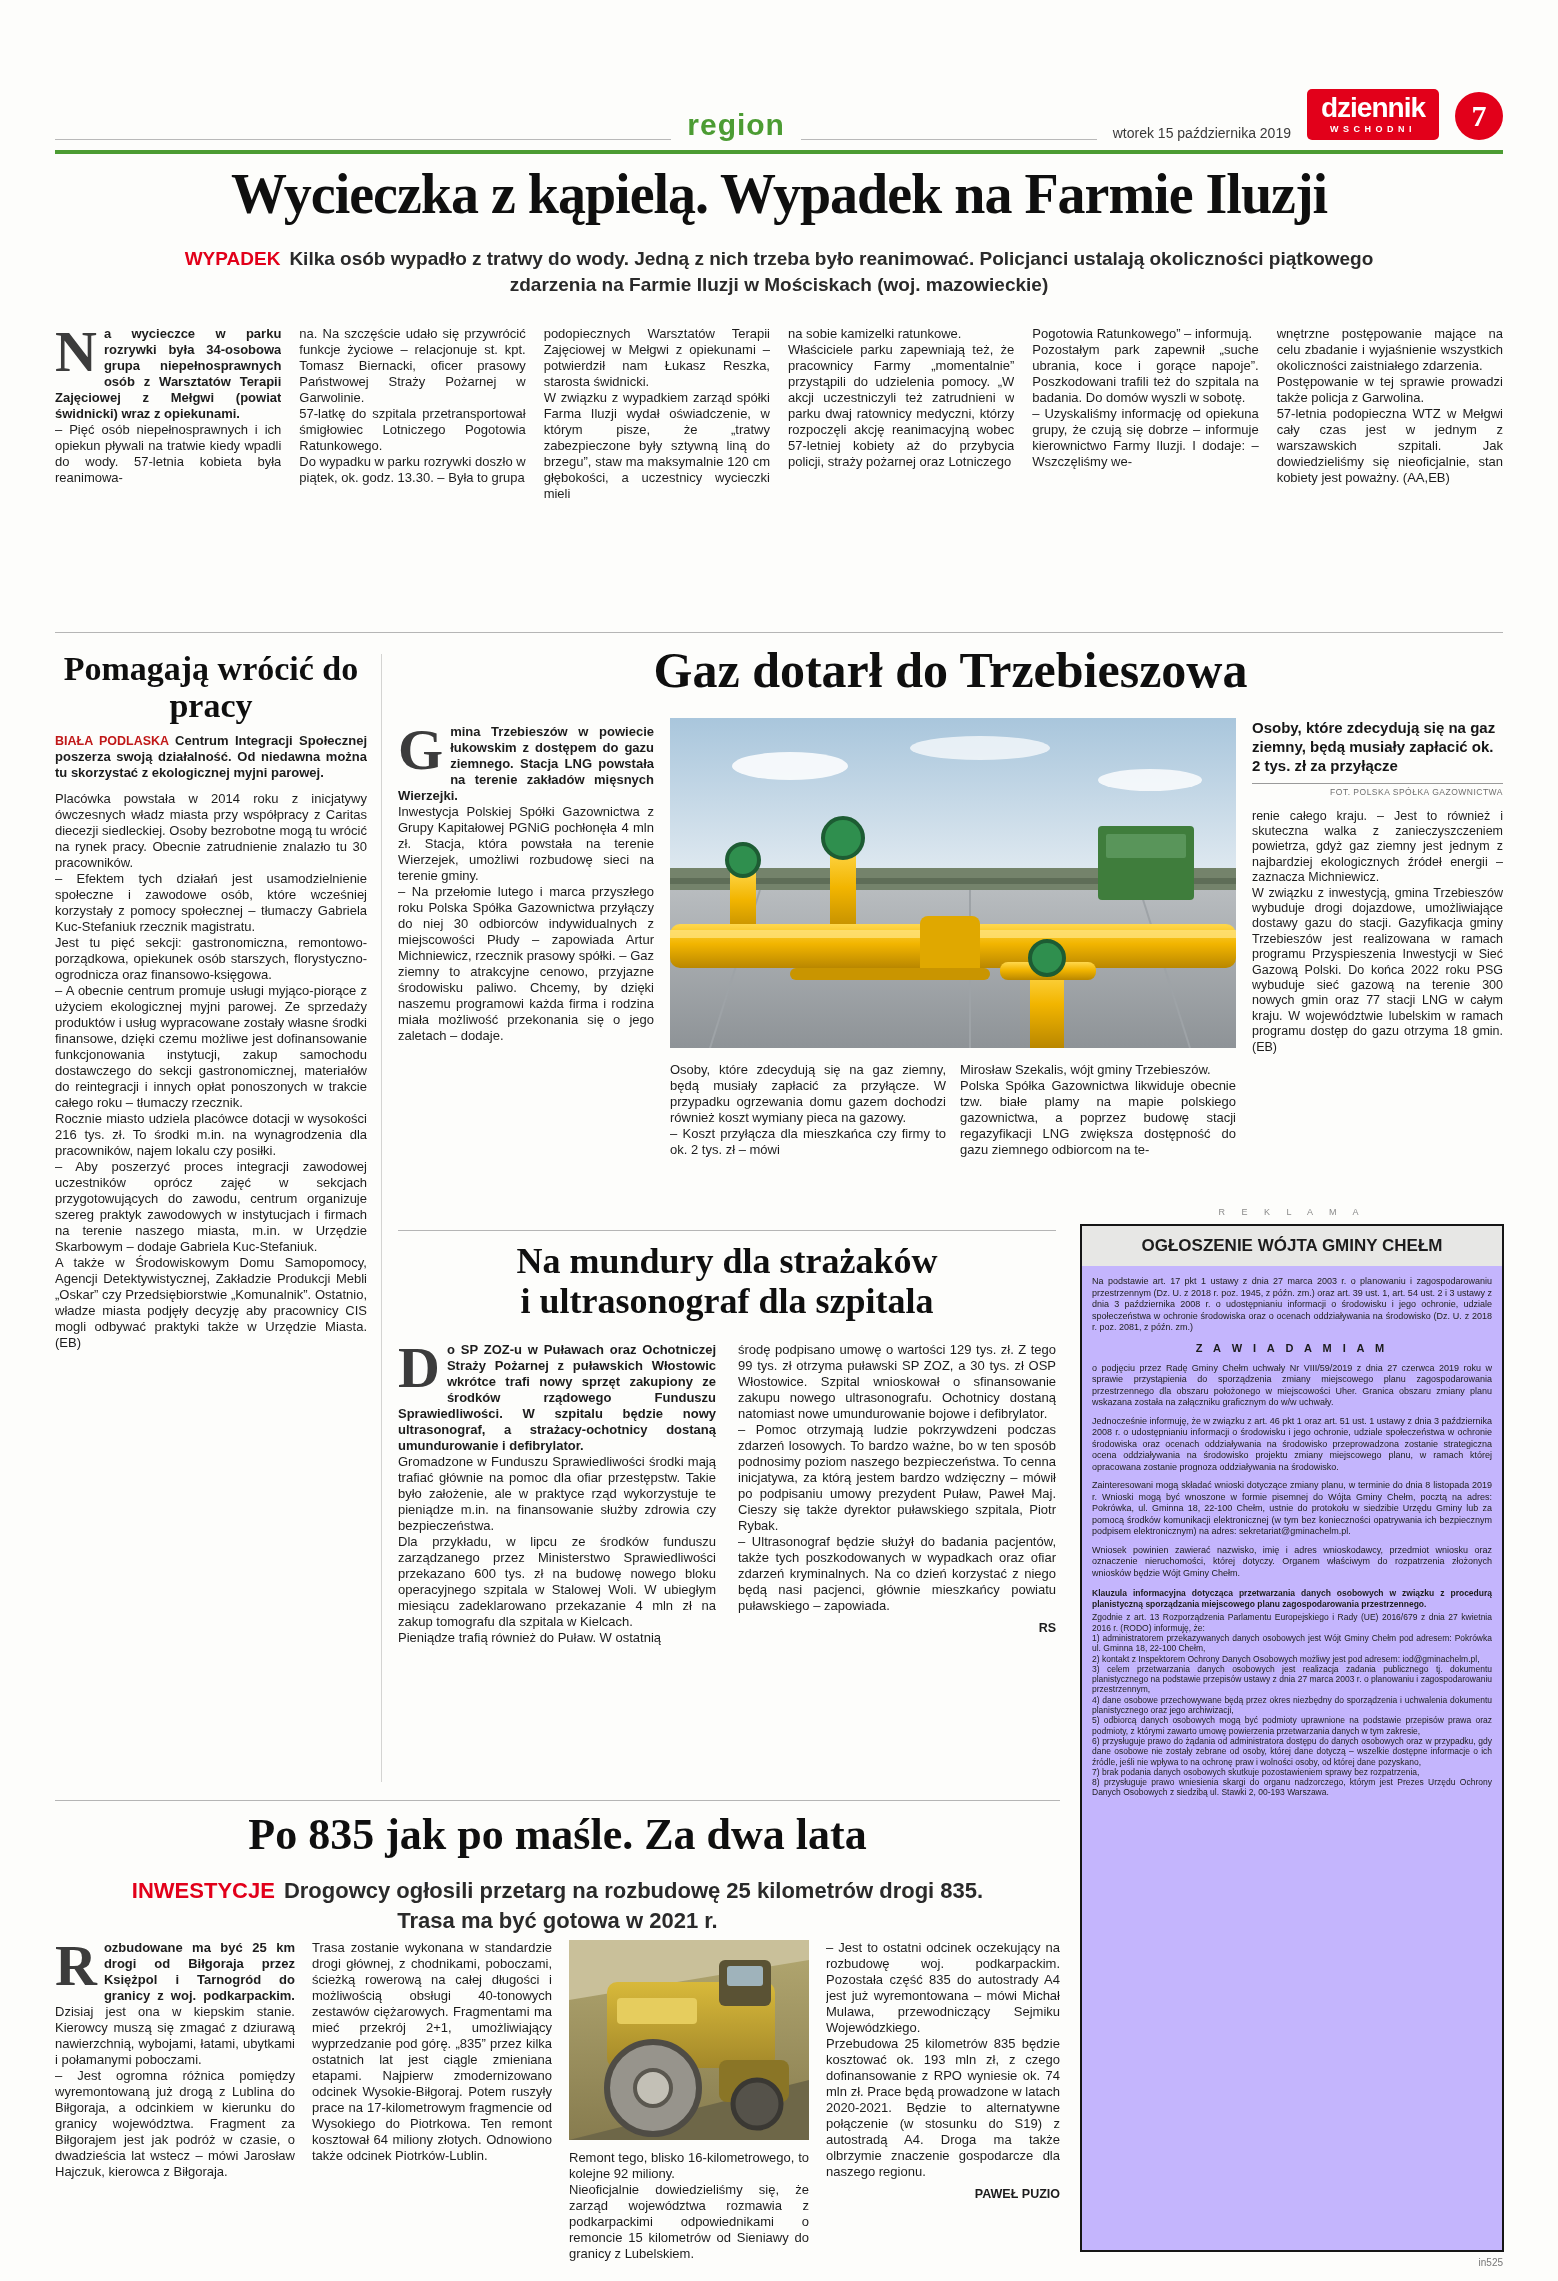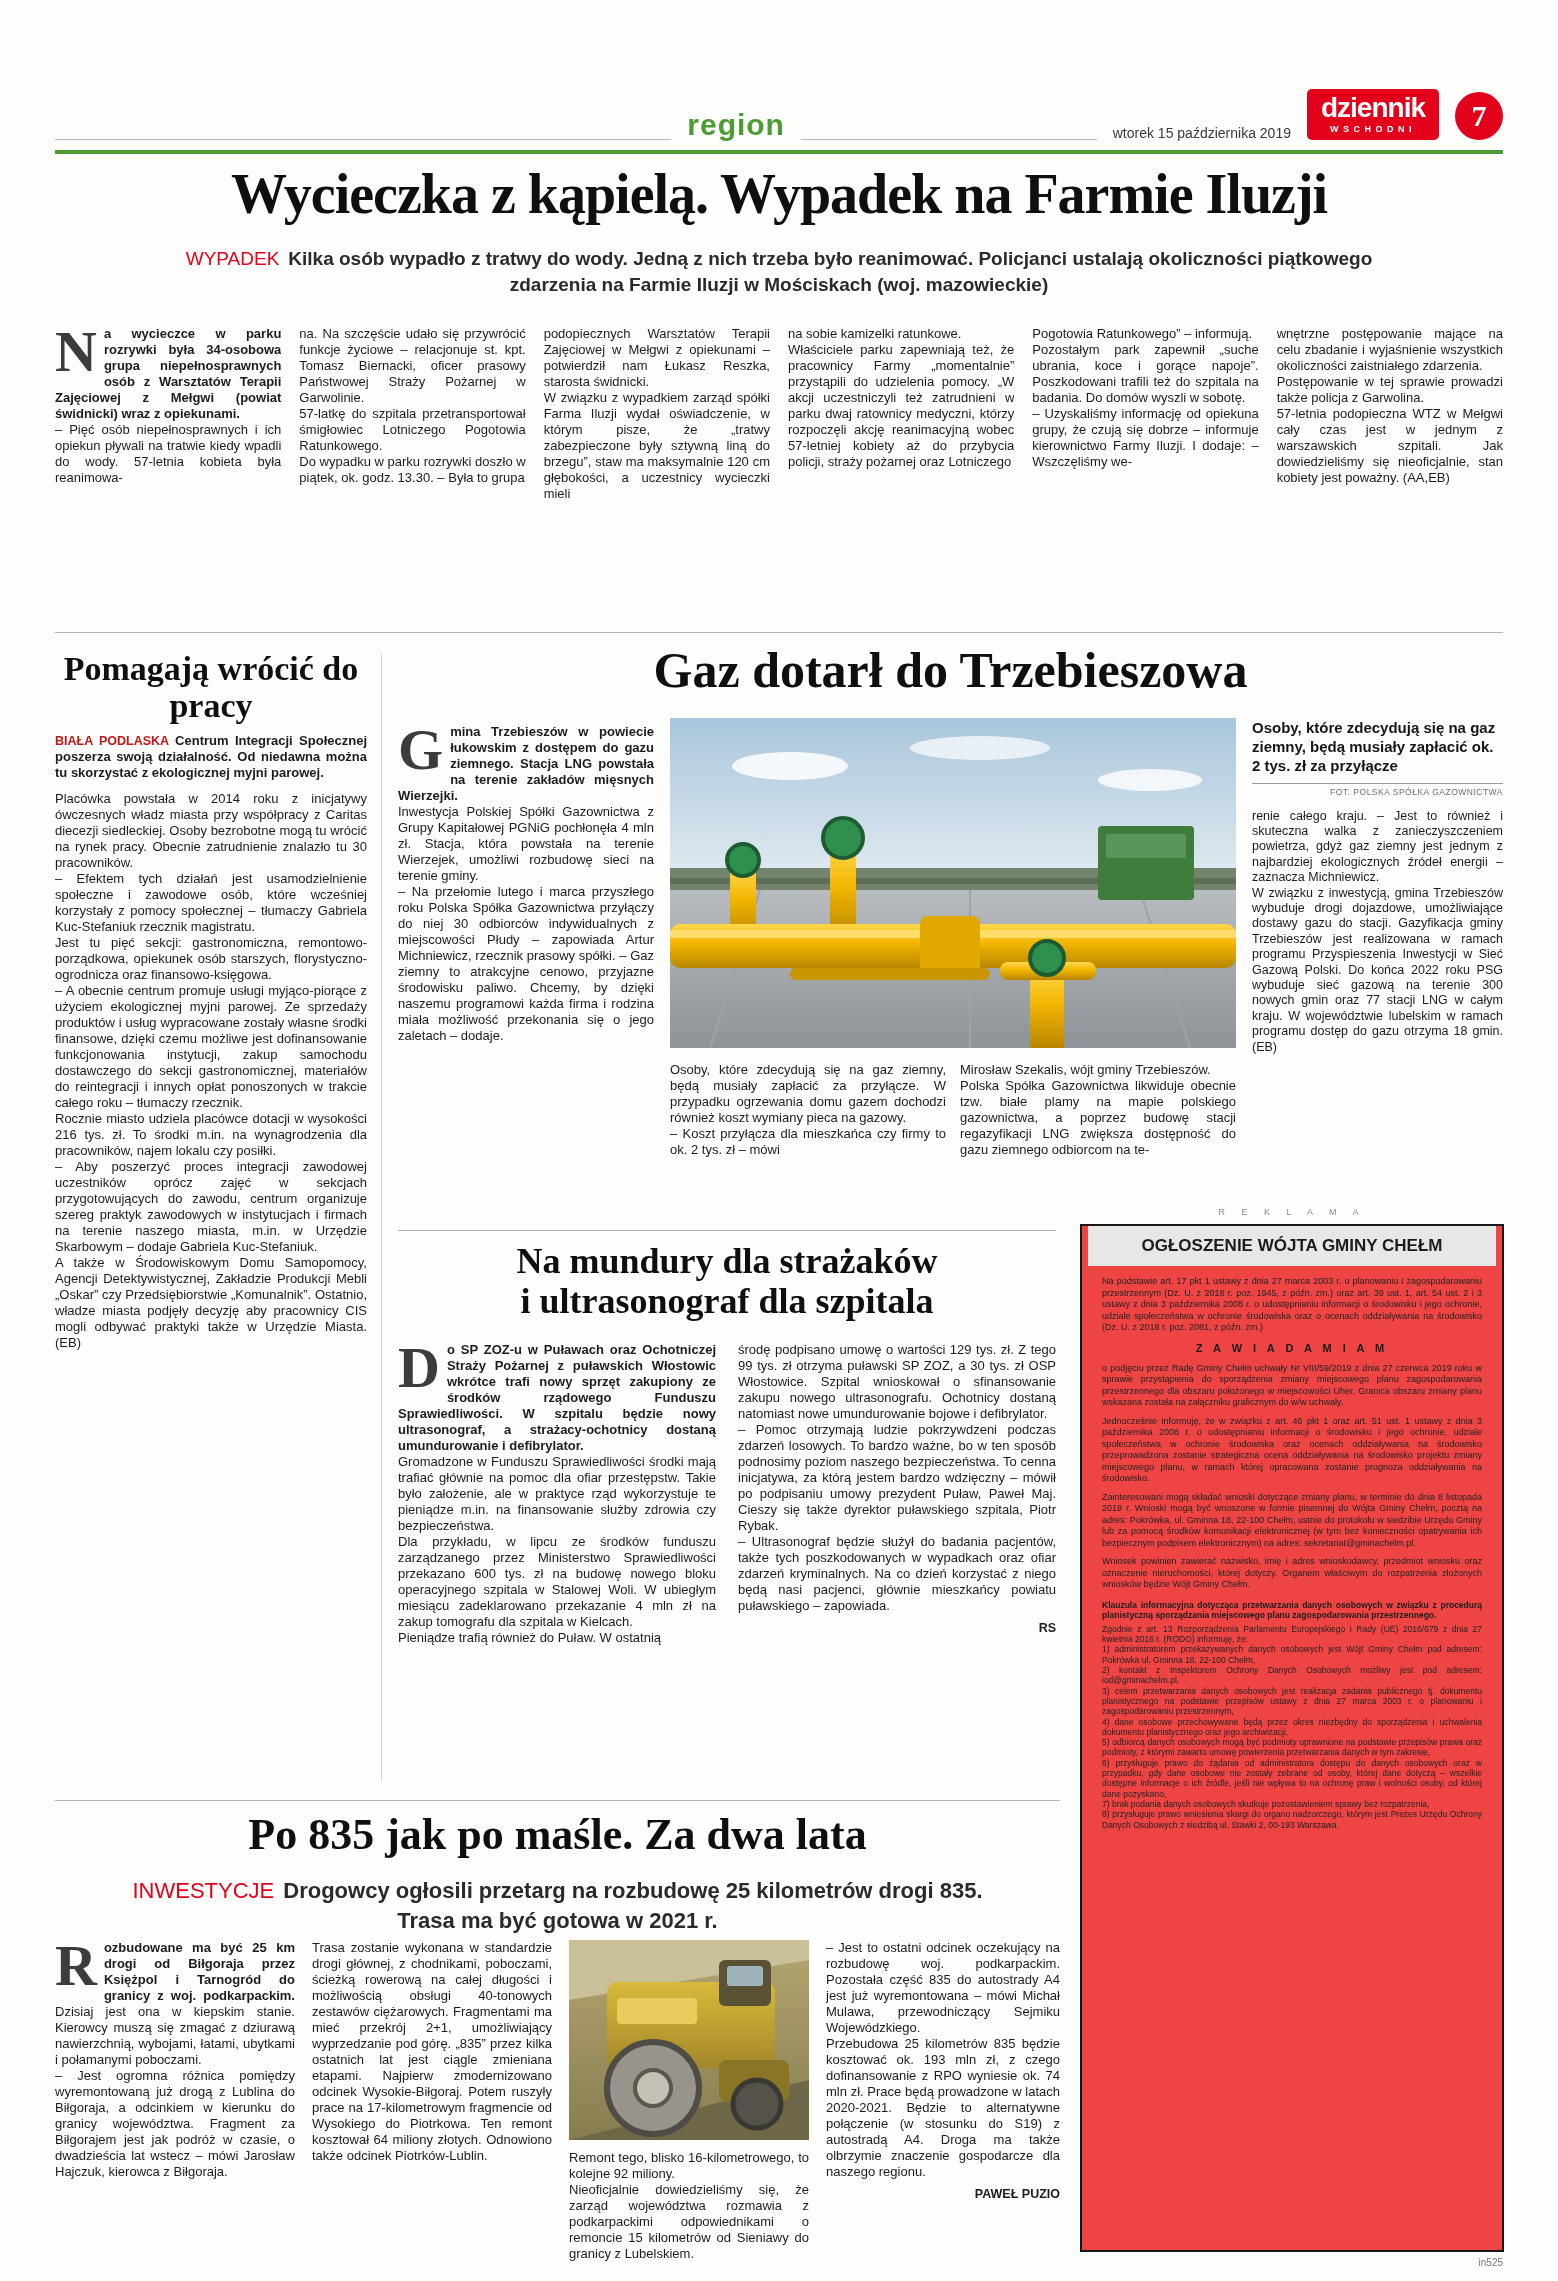--- a/index.html
+++ b/index.html
@@ -21,21 +21,21 @@
   .green-rule{background:#4c9c33;}
 
   
   .h-main{font:bold 56px/1.1 "Liberation Serif",serif;color:#0f0f0f;text-align:center;letter-spacing:-1px;}
   .h-med{font:bold 50px/1.05 "Liberation Serif",serif;color:#0f0f0f;text-align:center;}
   .h-sec{font:bold 36px/1.1 "Liberation Serif",serif;color:#0f0f0f;text-align:center;}
   .h-small{font:bold 34px/1.1 "Liberation Serif",serif;color:#0f0f0f;text-align:center;}
   .h-road{font:bold 44px/1.05 "Liberation Serif",serif;color:#0f0f0f;text-align:center;}
 
   .lead{font:bold 19px/26px "Liberation Sans",sans-serif;color:#2a2a2a;text-align:center;}
-  .kicker{color:#e2001a;font-weight:normal;margin-right:9px;}
+  .kicker{color:#e2001a;font-weight:bold;margin-right:9px;}
   .kicker-sm{color:#c01818;font-weight:bold;margin-right:6px;font-size:12.5px;}
 
   
   .jtext{font:13px/16px "Liberation Sans",sans-serif;text-align:justify;white-space:pre-line;color:#1c1c1c;}
   .jtext b{font-weight:bold;}
   .cols6{display:flex;gap:18px;}
   .cols6>div{flex:1;overflow:hidden;}
   .cols2{display:flex;gap:22px;}
   .cols2>div{flex:1;overflow:hidden;}
   .dropcap{float:left;font:bold 58px/46px "Liberation Serif",serif;color:#3c3c3c;padding:3px 7px 0 0;}
@@ -45,21 +45,21 @@
   
   .caption{font:bold 15px/19px "Liberation Sans",sans-serif;color:#161616;}
   .credit{font:8.5px/1 "Liberation Sans",sans-serif;color:#6e6e6e;letter-spacing:.5px;
           border-top:1px solid #9a9a9a;margin-top:8px;padding-top:4px;text-align:right;text-transform:uppercase;}
   .gaz-right-body{margin-top:12px;}
 
   .byline{font:bold 12.5px/1 "Liberation Sans",sans-serif;text-align:right;margin-top:8px;}
 
   
   .reklama{font:9px/1 "Liberation Sans",sans-serif;color:#8a8a8a;letter-spacing:7px;text-align:center;}
-  .ad-box{border:2px solid #161616;padding:12px 20px;background:#ef4444;}
+  .ad-box{border:2px solid #161616;padding:12px 10px;background:#c4b5fd;}
   .ad-head{background:#e7e7e5;margin:-12px -14px 10px;padding:10px 14px;}
   .ad-title{font:bold 17px/1.2 "Liberation Sans",sans-serif;text-align:center;}
   .ad-sub{font:bold 12.5px/16px "Liberation Sans",sans-serif;text-align:center;margin-top:6px;}
   .ad-small{font:9px/11.5px "Liberation Sans",sans-serif;text-align:justify;white-space:pre-line;color:#222;}
   .ad-small + .ad-small{margin-top:7px;}
   .ad-zaw{font:bold 11px/1 "Liberation Sans",sans-serif;letter-spacing:4px;text-align:center;margin:9px 0;}
   .ad-b{font-weight:normal;}
   .ad-kl-title{font:bold 8.5px/10.5px "Liberation Sans",sans-serif;text-align:justify;margin-top:9px;}
   .ad-kl{font:8.5px/10.3px "Liberation Sans",sans-serif;text-align:justify;white-space:pre-line;color:#222;margin-top:3px;}
   .incode{font:10px/1 "Liberation Sans",sans-serif;color:#777;text-align:right;}

